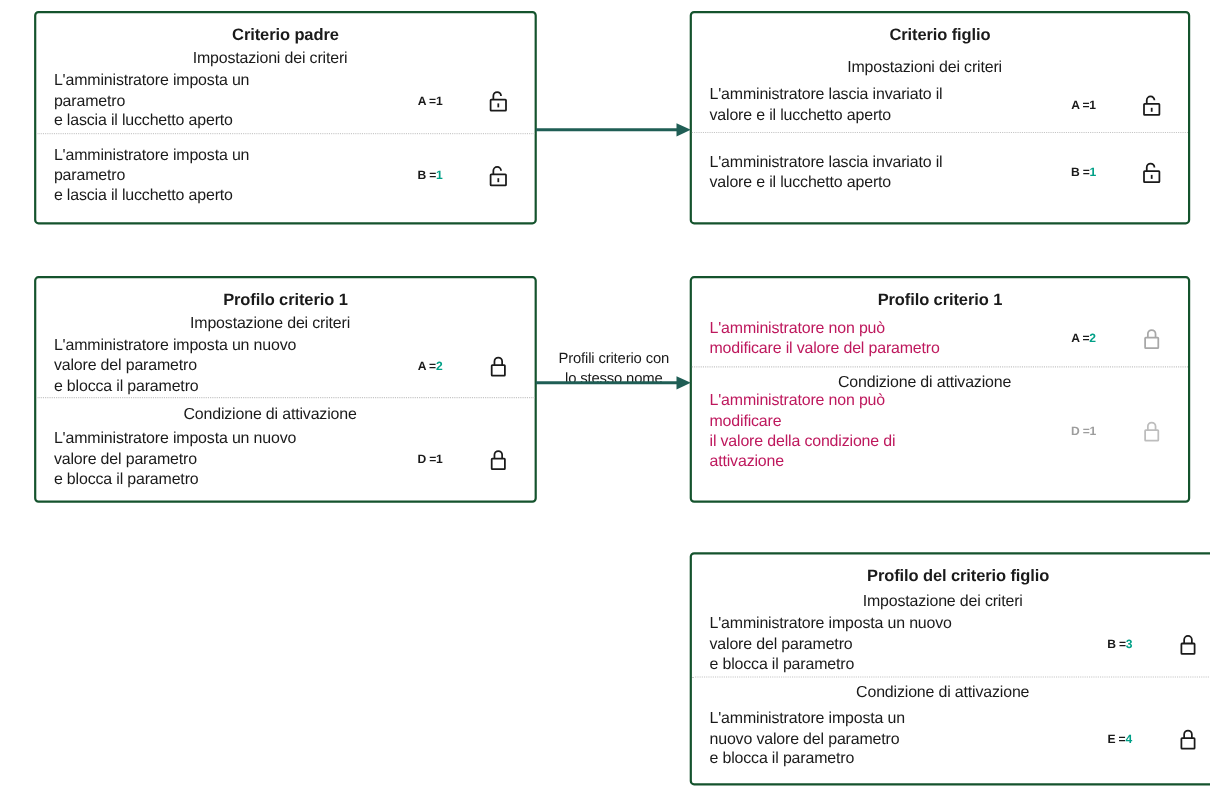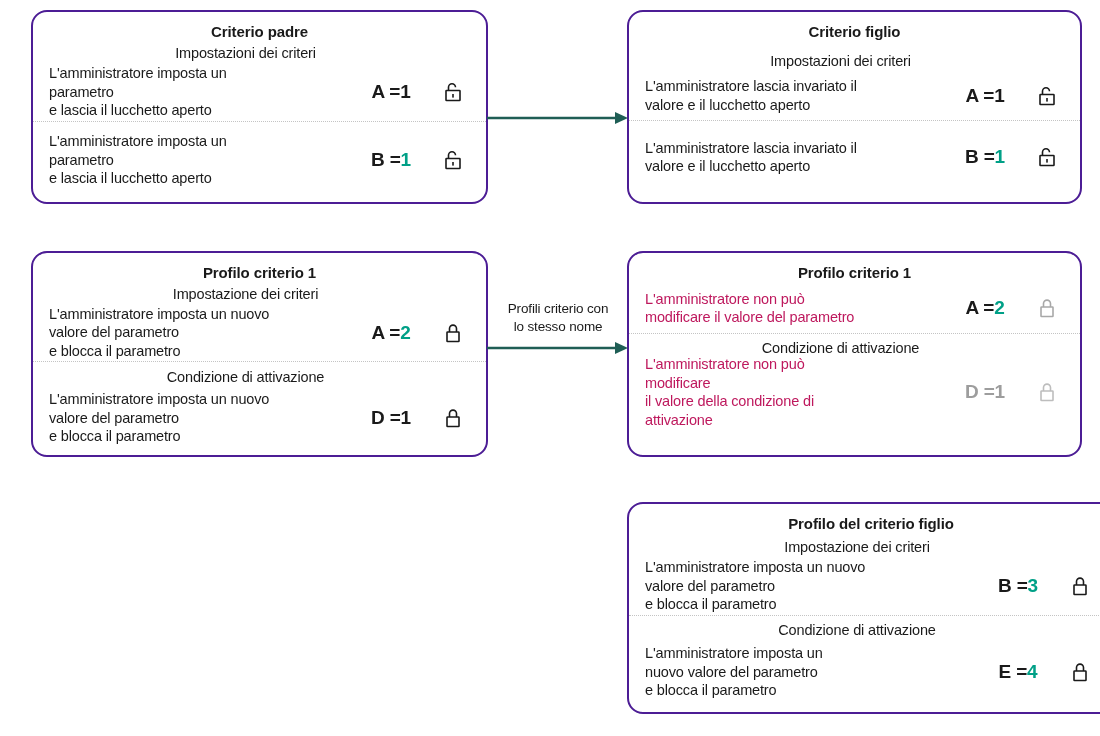--- a/index.html
+++ b/index.html
@@ -12,22 +12,22 @@
     height: 736px;
     position: relative;
     font-family: "Liberation Sans", sans-serif;
     overflow: hidden;
   }
 
   
   .card {
     position: absolute;
     box-sizing: border-box;
-    border: 2px solid #4c1d95;
-    border-radius: 16px;
+    border: 2px solid #14532d;
+    border-radius: 4px;
     background: #ffffff;
   }
   .card-title {
     text-align: center;
     font-size: 15px;
     font-weight: bold;
     color: #1a1a1a;
     letter-spacing: -0.1px;
     margin-top: 11px;
   }
@@ -59,21 +59,21 @@
     color: #1a1a1a;
     line-height: 18.5px;
     letter-spacing: -0.15px;
     white-space: pre-line;
   }
   .desc.muted { color: #be185d; }
   .value {
     flex: 0 0 auto;
     width: 86px;
     text-align: center;
-    font-size: 19px;
+    font-size: 11px;
     font-weight: bold;
     color: #1a1a1a;
     letter-spacing: -0.2px;
   }
   .value.muted { color: #9d9d9d; }
   .value .hl { color: #00a087; }
   .lock {
     flex: 0 0 auto;
     width: 38px;
     display: flex;
@@ -85,20 +85,21 @@
   .arrow {
     position: absolute;
   }
   .arrow-label {
     position: absolute;
     text-align: center;
     font-size: 13.5px;
     color: #1a1a1a;
     line-height: 18px;
     letter-spacing: -0.15px;
+    margin-top: 17px;
   }
 </style>
 </head>
 <body>
 
 <div class="card" style="left:31px; top:10px; width:457px; height:194px;">
   <div class="card-title">Criterio padre</div>
 
   <div class="row" style="margin-top:4px;">
     <div class="section-label">Impostazioni dei criteri</div>

